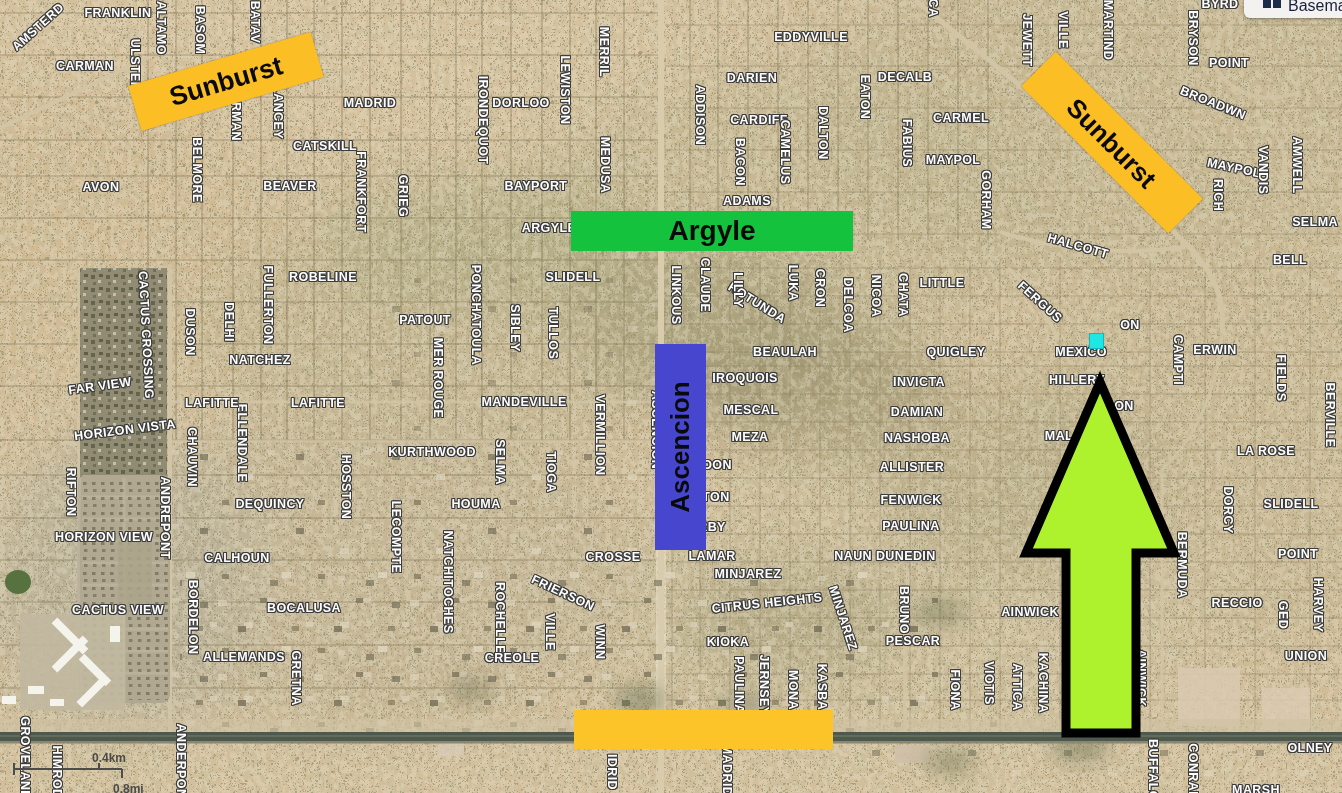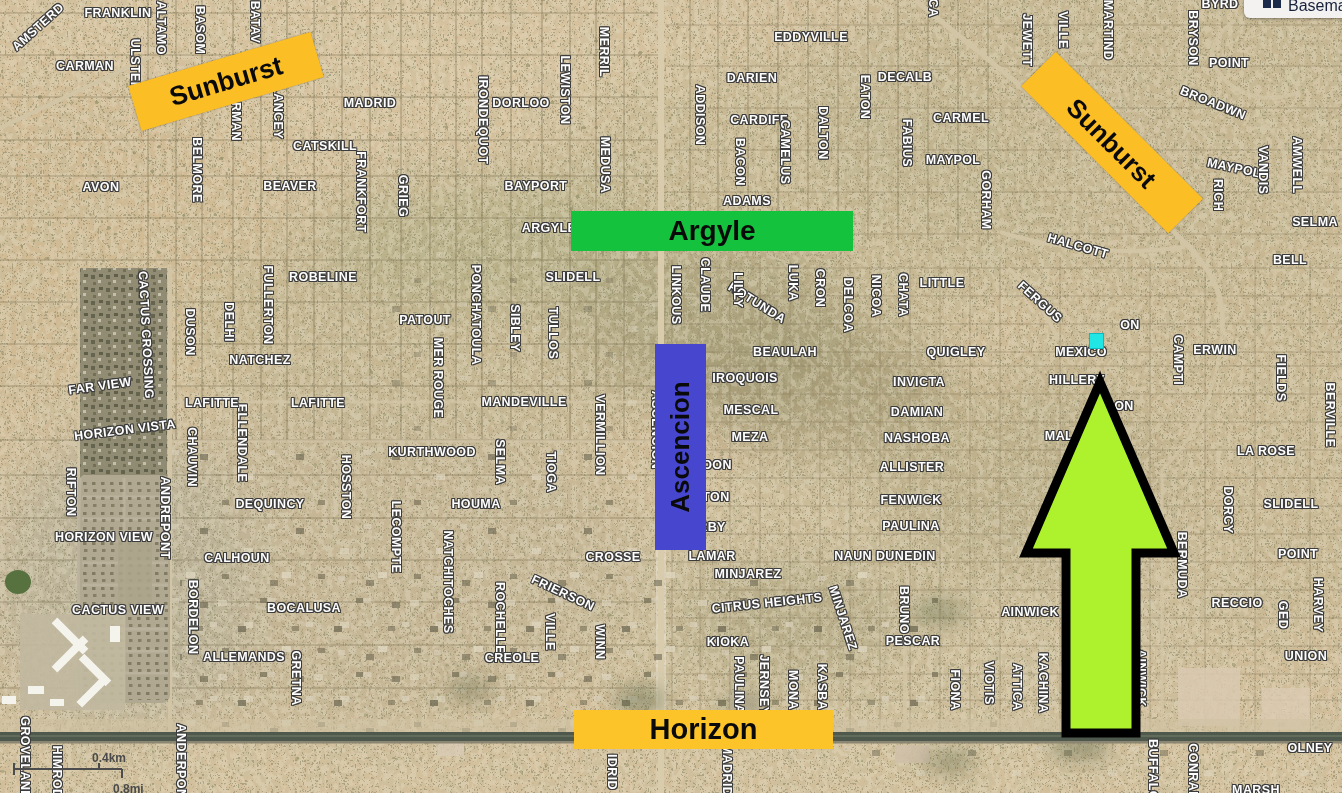--- a/index.html
+++ b/index.html
@@ -602,21 +602,20 @@
 <div style="position:absolute;left:571px;top:211px;width:282px;height:40px;background:#15c23e"></div>
 
 <div class="big" style="left:571px;top:211px;width:282px;height:40px;font-size:28px;line-height:40px;text-align:center">Argyle</div>
 
 <div style="position:absolute;left:655px;top:344px;width:51px;height:206px;background:#4646cf"></div>
 
 <div class="big" style="left:680px;top:447px;font-size:26px;transform:translate(-50%,-50%) rotate(-90deg)">Ascencion</div>
 
 <div style="position:absolute;left:574px;top:710px;width:259px;height:39px;background:#fcc428"></div>
 
-<div class="big" style="left:574px;top:710px;width:259px;height:39px;font-size:29px;line-height:39px;text-align:center">Horizon</div>
 
 <svg width="1342" height="793" style="position:absolute;left:0;top:0;pointer-events:none">
   <polygon points="1100,382 1026,553 1066,553 1066,733 1136,733 1136,553 1174,553" fill="#aef22e" stroke="#000000" stroke-width="9" stroke-miterlimit="8"></polygon>
 </svg>
 
 <div style="position:absolute;left:1089px;top:333px;width:13px;height:14px;background:#20e6e6;border:1px solid #10b8c0"></div>
 
 <svg width="200" height="70" style="position:absolute;left:0;top:740px">
   <g stroke="#4c4c4c" stroke-width="2" fill="none">
     <line x1="14" y1="23" x2="14" y2="35"></line>

